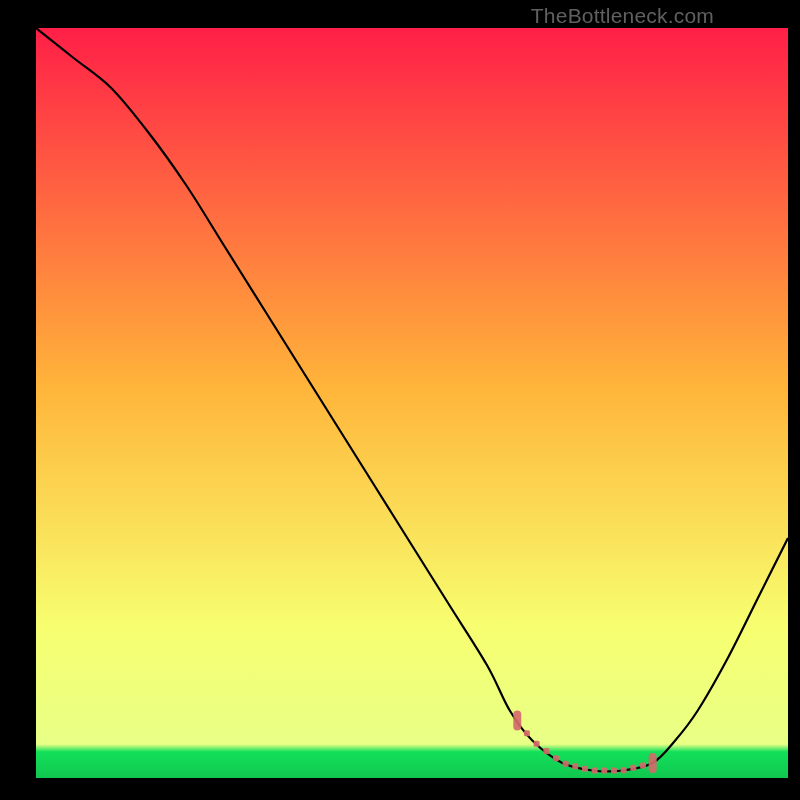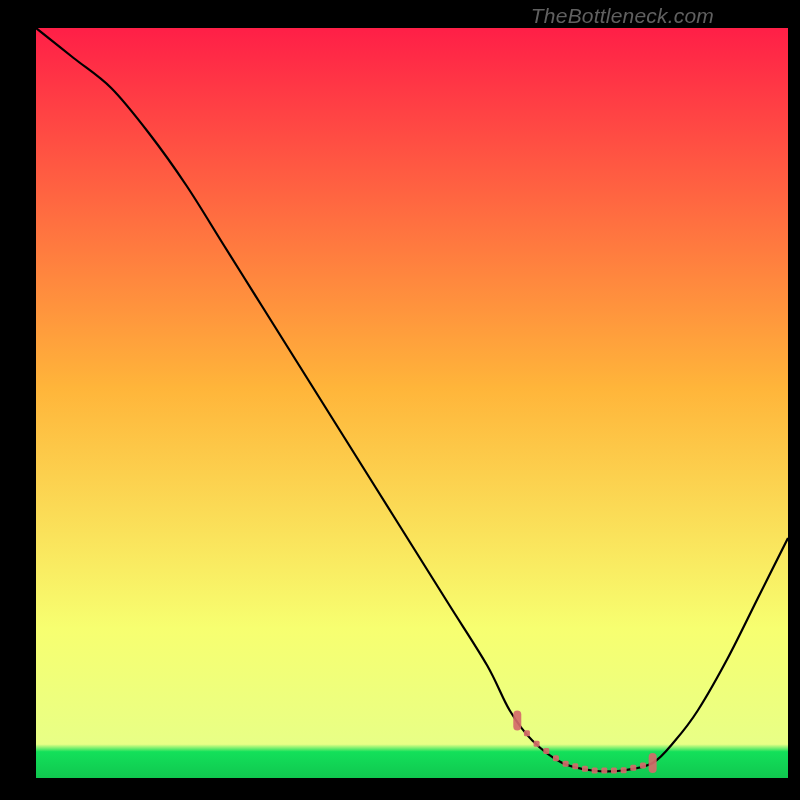--- a/index.html
+++ b/index.html
@@ -9,21 +9,20 @@
     height: 800px;
     background: #000000;
     overflow: hidden;
     font-family: Arial, Helvetica, sans-serif;
   }
   .stage {
     position: relative;
     width: 724px;
     height: 800px;
     background: #000000;
-    font-style: italic;
   }
   .watermark {
     position: absolute;
     top: 4px;
     right: 10px;
     color: #606060;
     font-size: 21px;
     font-weight: 400;
     letter-spacing: 0.2px;
     z-index: 30;

